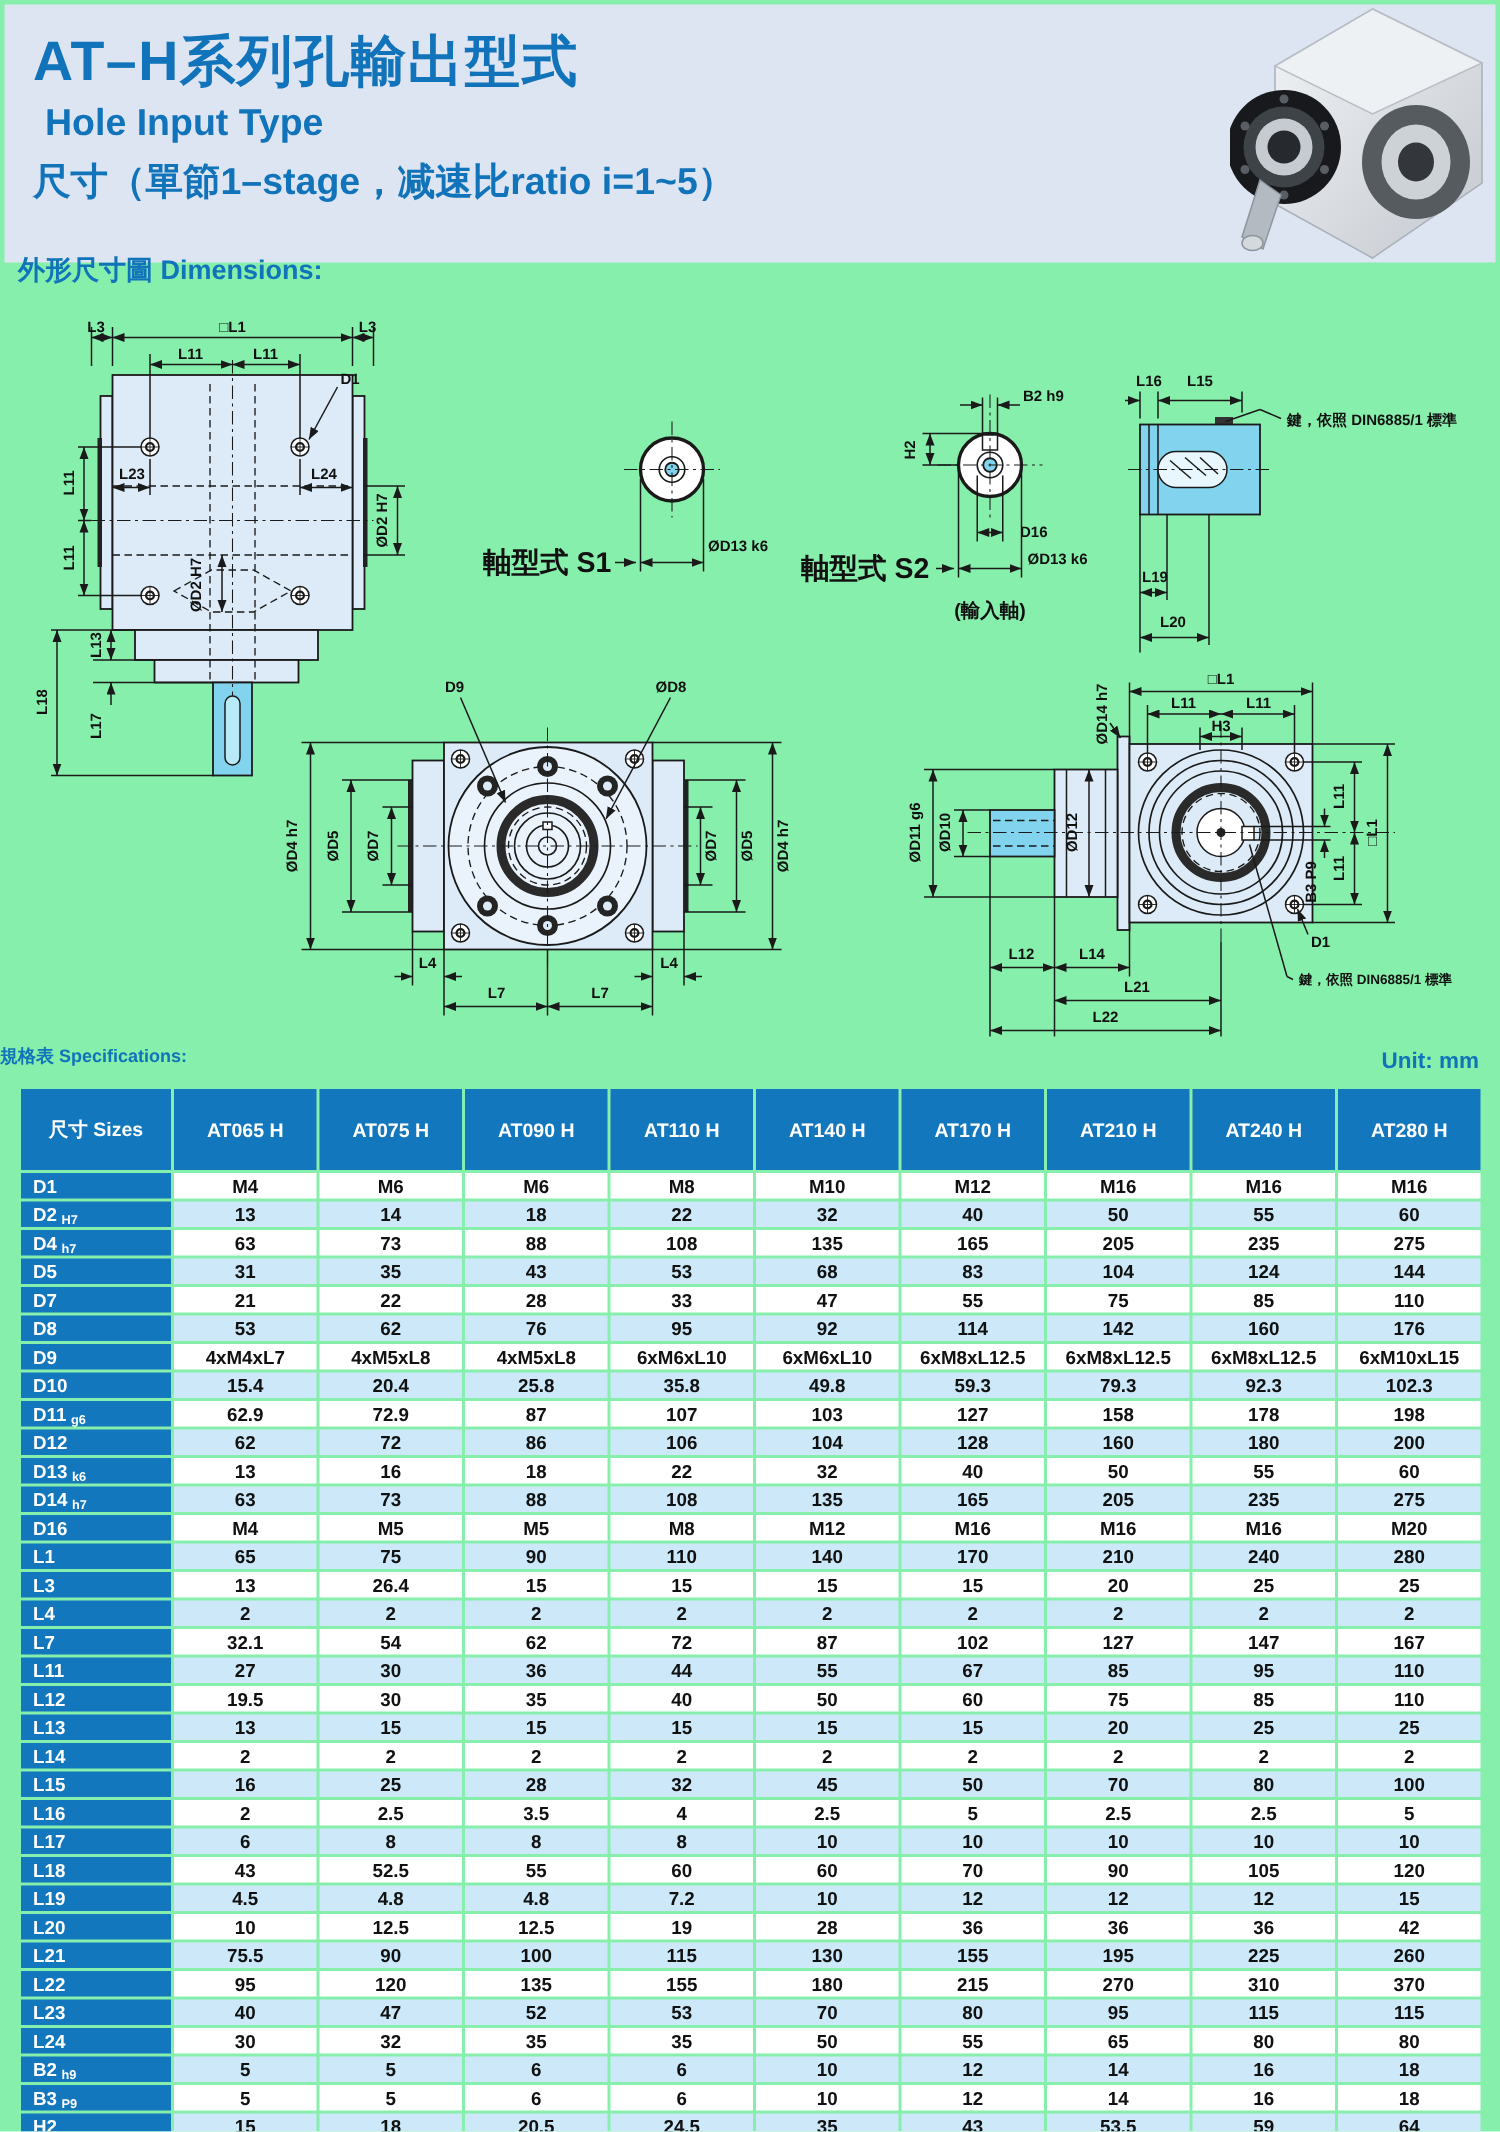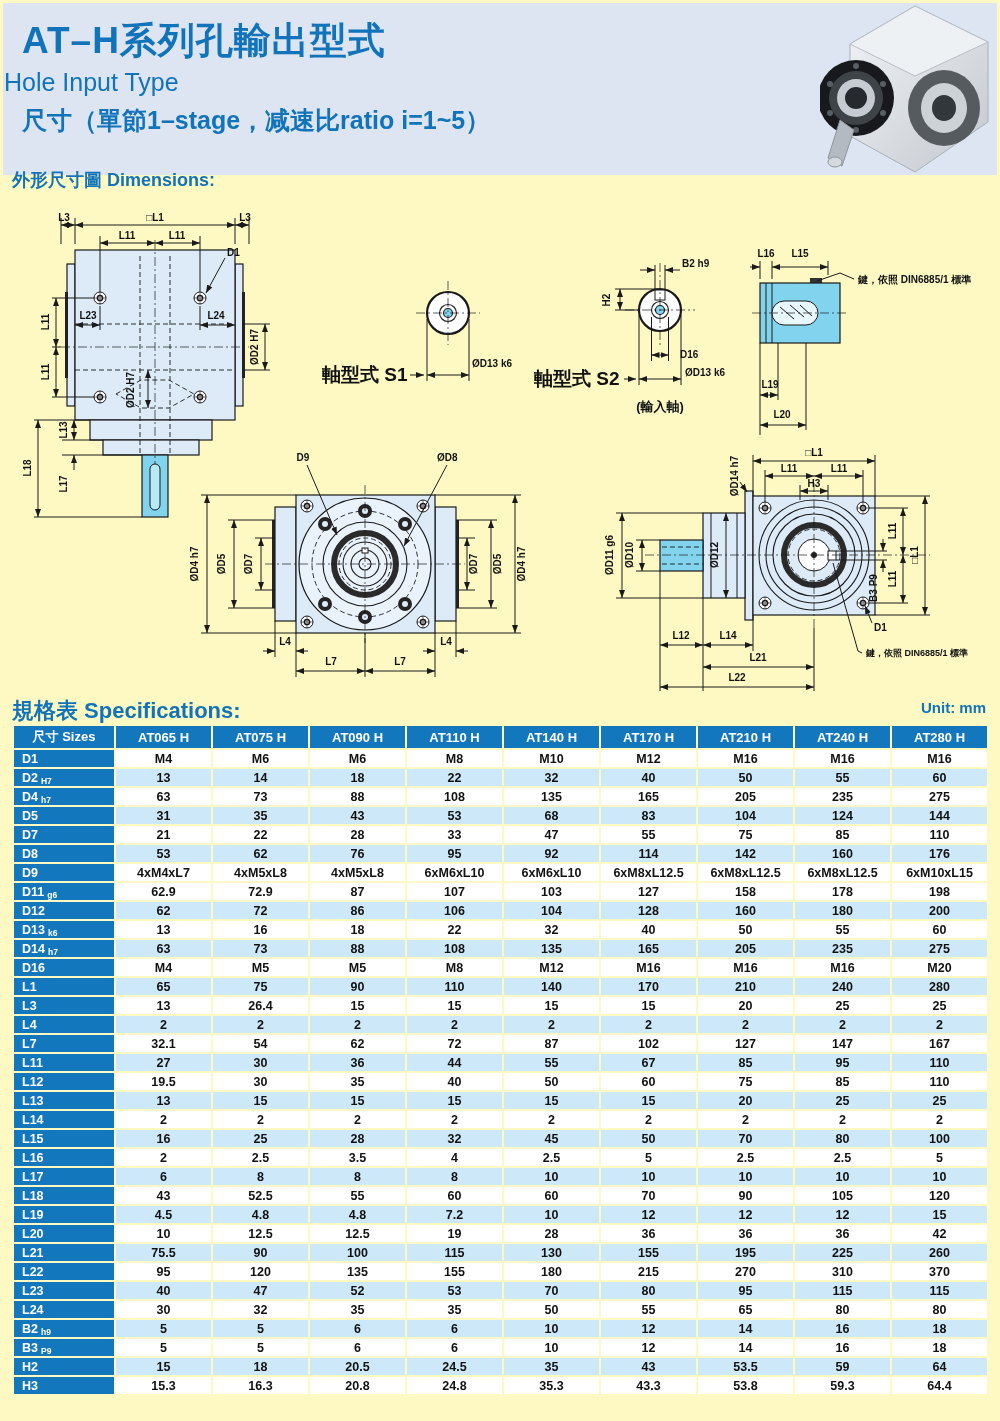--- a/index.html
+++ b/index.html
@@ -1,43 +1,43 @@
 <!DOCTYPE html>
 <html><head>
 <meta charset="utf-8">
 <style>
   html,body{margin:0;padding:0;background:#fff;}
-  .page{position:relative;width:1000px;height:1421px;background:#fef9c3;overflow:hidden;
+  .page{position:relative;width:1000px;height:1421px;background:#86efac;overflow:hidden;
         font-family:"Liberation Sans",sans-serif;color:#111;}
   .band{position:absolute;left:3px;top:3px;width:994px;height:172px;background:#dde4f2;}
   .title-zh{position:absolute;left:22px;top:16px;font-size:37px;font-weight:bold;color:#1173b9;letter-spacing:1px;}
-  .title-en{position:absolute;left:4px;top:68px;font-size:25px;font-weight:normal;color:#1173b9;}
+  .title-en{position:absolute;left:30px;top:68px;font-size:25px;font-weight:bold;color:#1173b9;}
   .title-sub{position:absolute;left:22px;top:104px;font-size:25px;font-weight:bold;color:#1173b9;}
   .sec-heading{position:absolute;left:12px;top:168px;font-size:18px;font-weight:bold;color:#1173b9;}
-  .specs-heading{position:absolute;left:12px;top:696px;font-size:22px;font-weight:bold;color:#1173b9;}
+  .specs-heading{position:absolute;left:0;top:696px;font-size:12px;font-weight:bold;color:#1173b9;}
   .unit{position:absolute;right:14px;top:699px;font-size:15px;font-weight:bold;color:#1173b9;text-align:right;}
   .drw{position:absolute;}
   .product{position:absolute;left:820px;top:0px;}
 
   
   .fillb{fill:#dcebf7;stroke:#1a1a1a;stroke-width:1.2;}
   .cyan{fill:#82d4ee;stroke:#1a1a1a;stroke-width:1.2;}
   .dl{stroke:#1a1a1a;stroke-width:1;fill:none;}
   .dsh{stroke:#1a1a1a;stroke-width:0.9;stroke-dasharray:5 3;fill:none;}
   .cl{stroke:#1a1a1a;stroke-width:0.7;stroke-dasharray:9 3 2 3;fill:none;}
   .ring{fill:none;stroke:#1a1a1a;stroke-width:1.1;}
   .lb{font:bold 10px "Liberation Sans",sans-serif;fill:#111;}
   .lb9{font:bold 9px "Liberation Sans",sans-serif;fill:#111;}
   .tt{font:bold 19px "Liberation Sans",sans-serif;fill:#111;}
   .tt2{font:bold 13px "Liberation Sans",sans-serif;fill:#111;}
 
   
   .tblwrap{position:absolute;left:12px;top:724px;width:976px;}
   table{border-collapse:separate;border-spacing:2px;table-layout:fixed;width:976px;}
-  thead th{background:#1277bd;color:#fff;font-size:13px;font-weight:bold;height:22px;padding:0;text-align:center;}
+  thead th{background:#1277bd;color:#fff;font-size:13px;font-weight:bold;height:22px;padding:16px;text-align:center;}
   tbody th{background:#1277bd;color:#fff;font-size:12.5px;font-weight:bold;height:17px;padding:0 0 0 8px;text-align:left;}
   tbody td{font-size:12.5px;font-weight:bold;height:17px;padding:0;text-align:center;color:#111;}
   tr.odd td{background:#ffffff;}
   tr.even td{background:#cde9f9;}
   .sb{font-size:8.5px;position:relative;top:2px;margin-left:3px;}
 </style>
 </head>
 <body>
 
 <div class="page">
@@ -531,20 +531,32 @@
             <td>4xM4xL7</td>
             <td>4xM5xL8</td>
             <td>4xM5xL8</td>
             <td>6xM6xL10</td>
             <td>6xM6xL10</td>
             <td>6xM8xL12.5</td>
             <td>6xM8xL12.5</td>
             <td>6xM8xL12.5</td>
             <td>6xM10xL15</td>
           </tr>
+          <tr class="even">
+            <th>D10</th>
+            <td>15.4</td>
+            <td>20.4</td>
+            <td>25.8</td>
+            <td>35.8</td>
+            <td>49.8</td>
+            <td>59.3</td>
+            <td>79.3</td>
+            <td>92.3</td>
+            <td>102.3</td>
+          </tr>
           <tr class="odd">
             <th>D11<span class="sb">g6</span></th>
             <td>62.9</td>
             <td>72.9</td>
             <td>87</td>
             <td>107</td>
             <td>103</td>
             <td>127</td>
             <td>158</td>
             <td>178</td>

